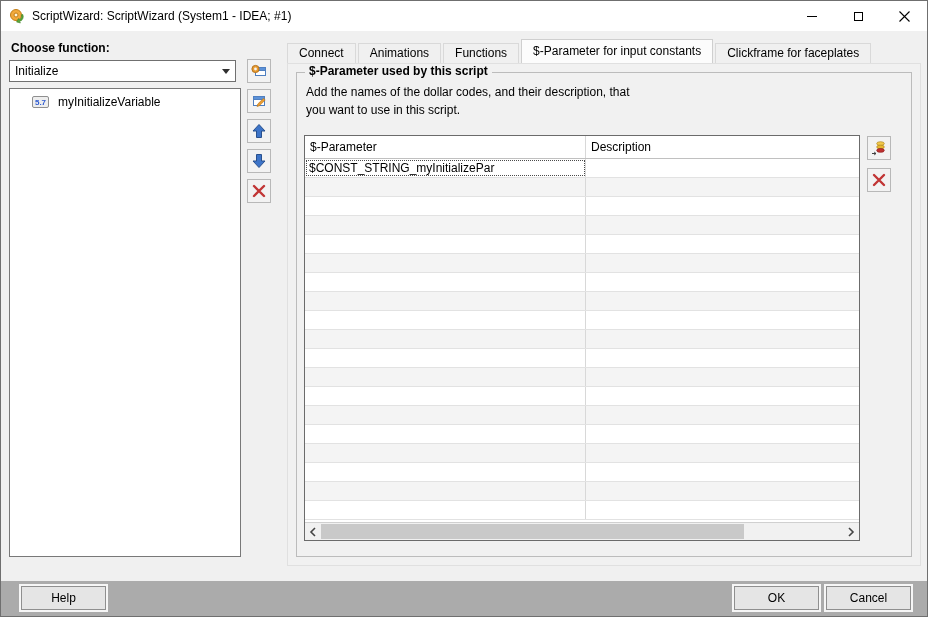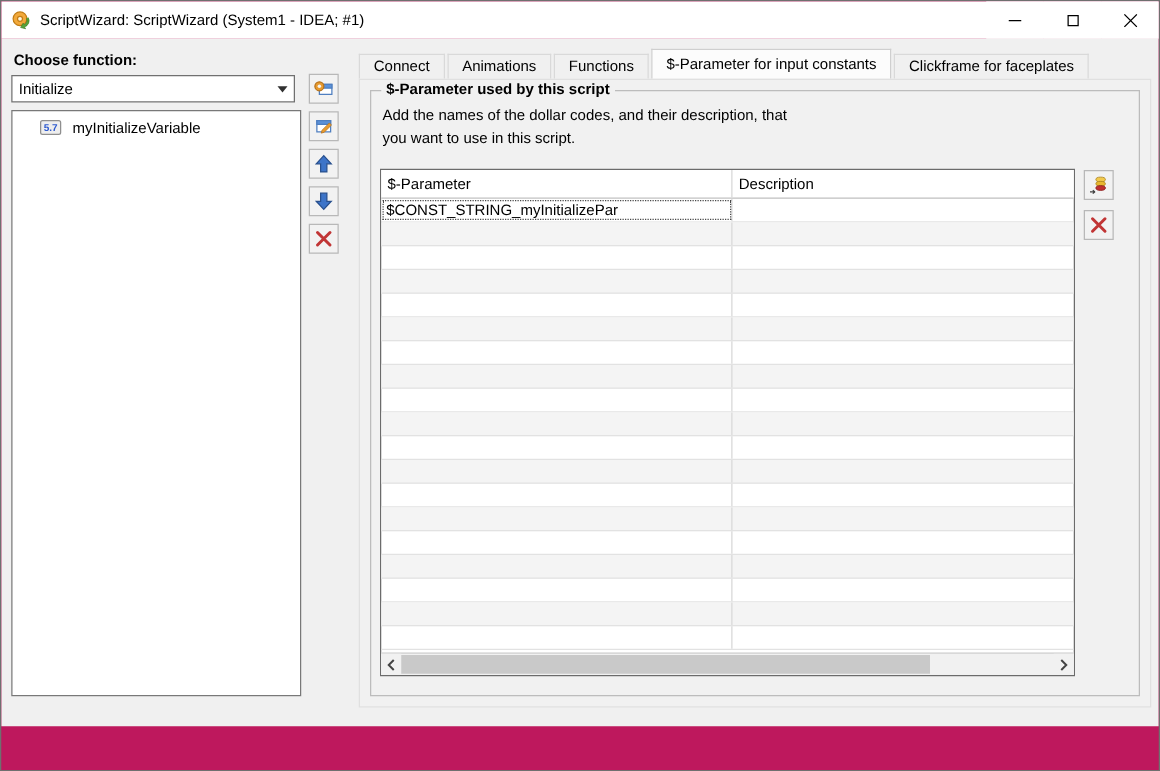--- a/index.html
+++ b/index.html
@@ -1,19 +1,19 @@
 <!DOCTYPE html>
 <html><head>
 <meta charset="utf-8">
 <style>
   html,body{margin:0;padding:0;background:#d4d4d4;}
   .window{
     position:relative;width:928px;height:617px;
     font-family:"Liberation Sans",sans-serif;font-size:12px;color:#000;
-    background:#be185d;border:1px solid #6f6f6f;box-sizing:border-box;
+    background:#ef4444;border:1px solid #6f6f6f;box-sizing:border-box;
     overflow:hidden;
   }
   
   .titlebar{position:absolute;left:0;top:0;right:0;height:30px;background:#ffffff;display:flex;align-items:center;}
   .titlebar .appicon{margin-left:8px;width:16px;height:16px;flex:0 0 auto;}
   .titlebar .title{margin-left:7px;font-size:12px;white-space:nowrap;}
   .caption-btns{margin-left:auto;display:flex;height:30px;}
   .caption-btn{width:46px;height:30px;display:flex;align-items:center;justify-content:center;background:#fff;border:none;padding:0;}
   .min-glyph{width:10px;border-top:1px solid #000;}
   .max-glyph{width:9px;height:9px;border:1px solid #000;box-sizing:border-box;}
@@ -261,13 +261,18 @@
         </button>
         <button class="tbl-btn" style="top:95px;">
           <svg width="16" height="16" viewBox="0 0 16 16">
               <path d="M3 3 L13 13 M13 3 L3 13" stroke="#c13535" stroke-width="2.4" stroke-linecap="round"></path>
             </svg>
         </button>
       </div>
     </div>
   </div>
 
+  <div class="footer">
+    <button class="dlg-btn" style="left:20px;">Help</button>
+    <button class="dlg-btn" style="left:733px;">OK</button>
+    <button class="dlg-btn" style="left:825px;">Cancel</button>
+  </div>
 </div>
 
 </body></html>

